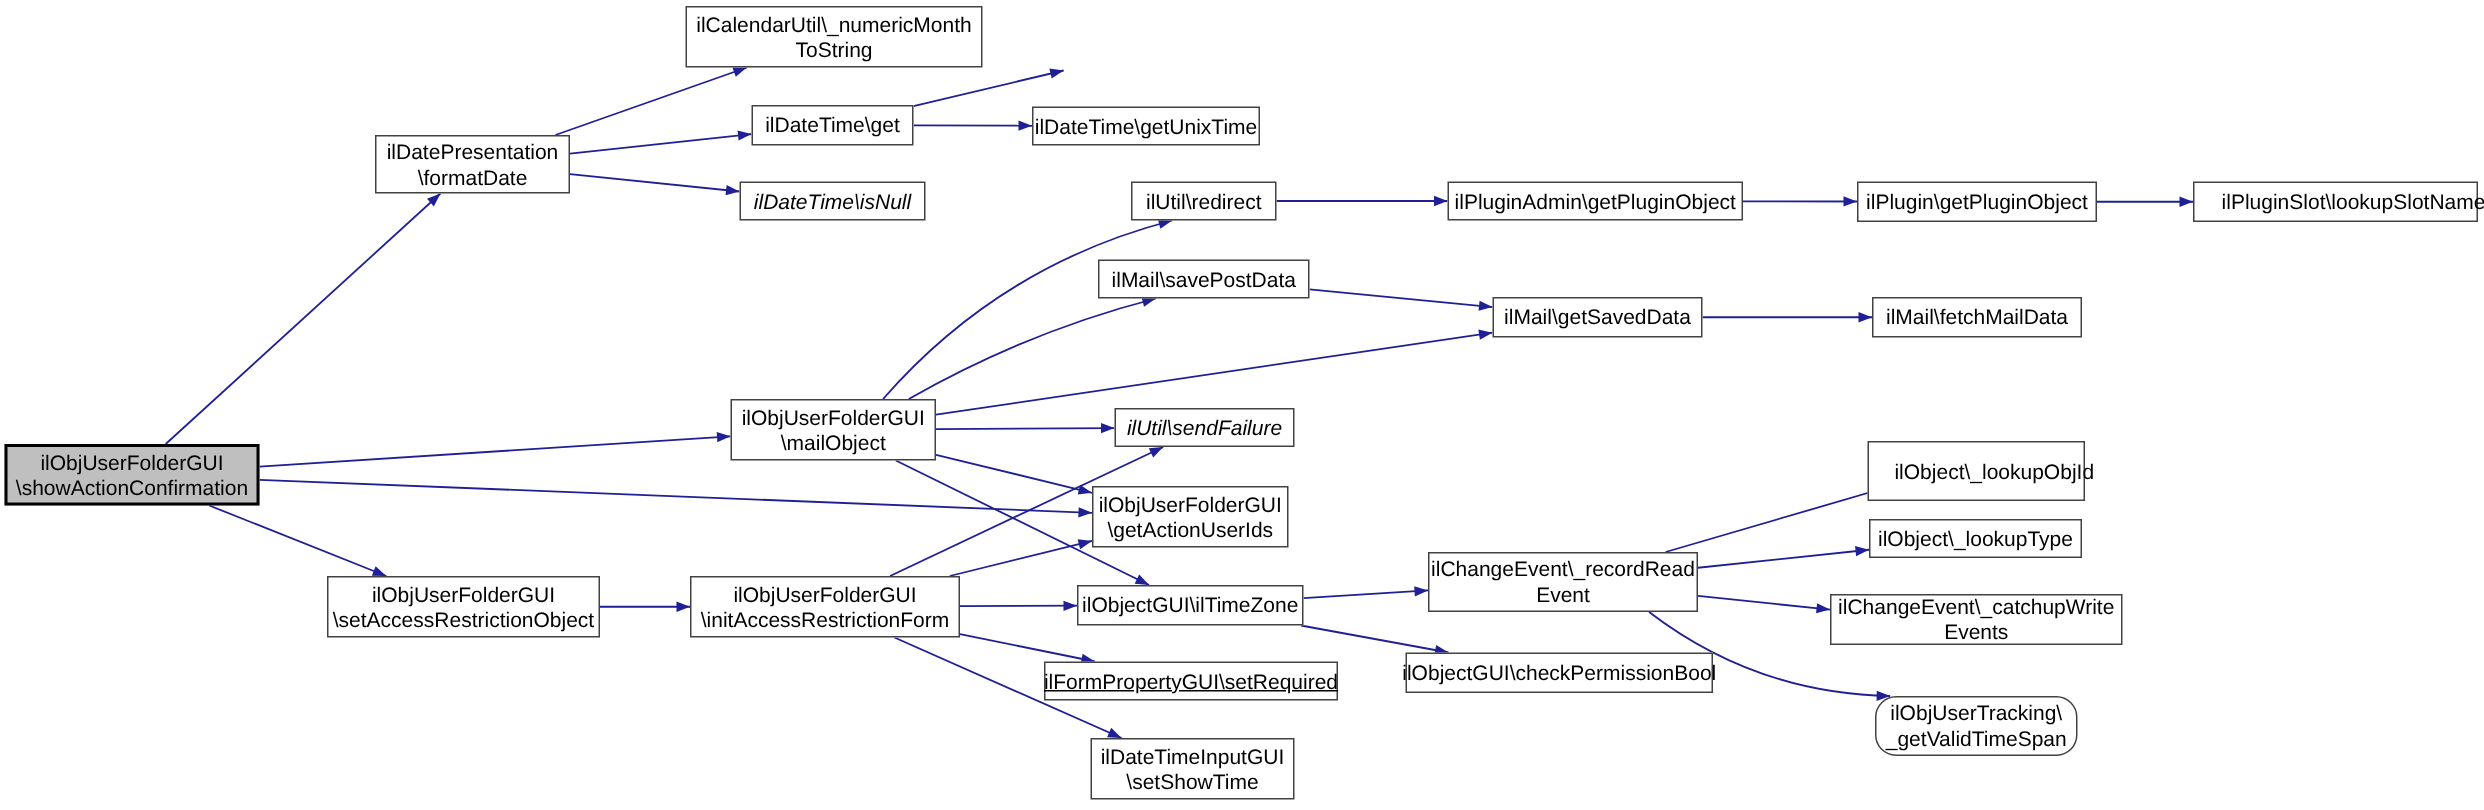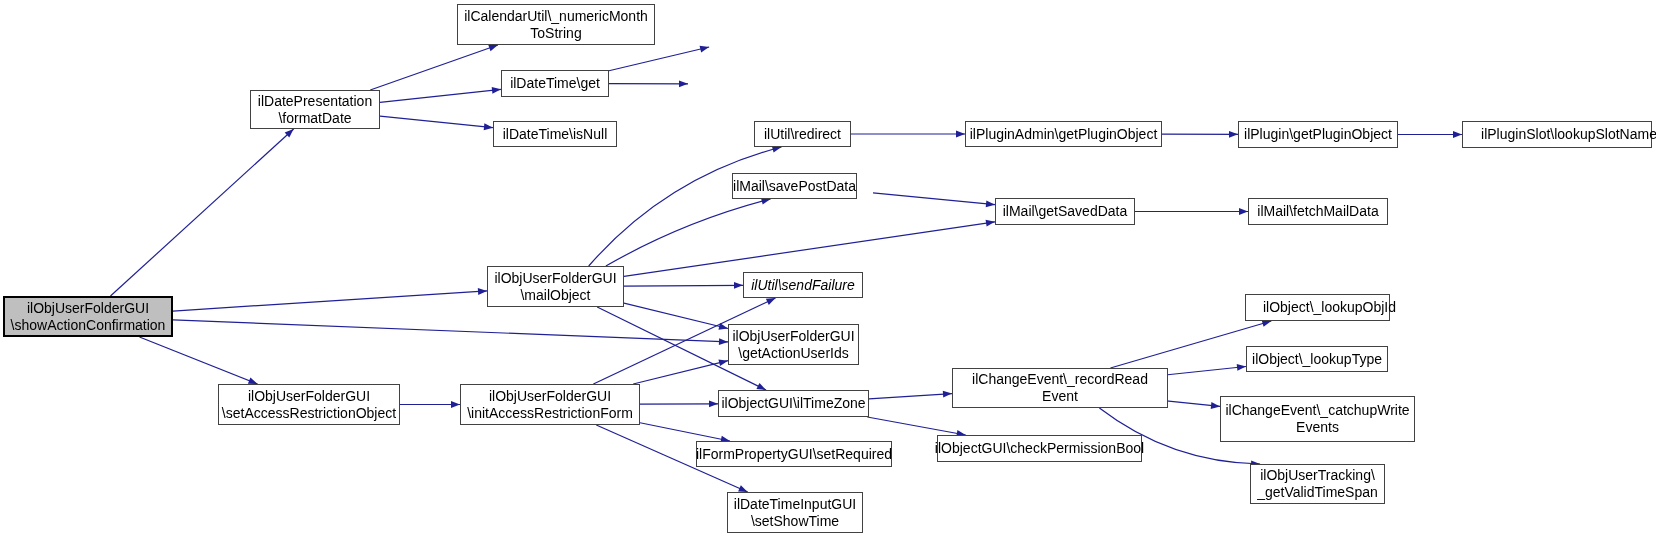--- a/index.html
+++ b/index.html
@@ -88,36 +88,39 @@
       <div>ilDatePresentation</div>
       <div>\formatDate</div>
     </div>
     <div class="node" style="left: 457px; top: 4px; width: 198px; height: 41px;">
       <div>ilCalendarUtil\_numericMonth</div>
       <div>ToString</div>
     </div>
     <div class="node" style="left: 501px; top: 70px; width: 108px; height: 27px;">
       <div>ilDateTime\get</div>
     </div>
-    <div class="node" style="left: 493px; top: 121px; width: 124px; height: 26px;">
+    <div class="node" style="left: 688px; top: 71px; width: 152px; height: 26px;">
+      <div>ilDateTime\getUnixTime</div>
+    </div>
+    <div class="node" style="left: 493px; top: 121px; width: 124px; height: 26px; font-style: italic;">
       <div>ilDateTime\isNull</div>
     </div>
     <div class="node" style="left: 754px; top: 121px; width: 97px; height: 26px;">
       <div>ilUtil\redirect</div>
     </div>
     <div class="node" style="left: 965px; top: 121px; width: 197px; height: 26px;">
       <div>ilPluginAdmin\getPluginObject</div>
     </div>
     <div class="node" style="left: 1238px; top: 121px; width: 160px; height: 27px;">
       <div>ilPlugin\getPluginObject</div>
     </div>
     <div class="node" style="left: 1462px; top: 121px; width: 190px; height: 27px; padding-left: 24px;">
       <div>ilPluginSlot\lookupSlotName</div>
     </div>
-    <div class="node" style="left: 732px; top: 173px; width: 125px; height: 26px;">
+    <div class="node" style="left: 732px; top: 173px; width: 141px; height: 26px;">
       <div>ilMail\savePostData</div>
     </div>
     <div class="node" style="left: 995px; top: 198px; width: 140px; height: 27px;">
       <div>ilMail\getSavedData</div>
     </div>
     <div class="node" style="left: 1248px; top: 198px; width: 140px; height: 27px;">
       <div>ilMail\fetchMailData</div>
     </div>
     <div class="node" style="left: 487px; top: 266px; width: 137px; height: 41px;">
       <div>ilObjUserFolderGUI</div>
@@ -134,41 +137,41 @@
       <div>ilObjUserFolderGUI</div>
       <div>\setAccessRestrictionObject</div>
     </div>
     <div class="node" style="left: 460px; top: 384px; width: 180px; height: 41px;">
       <div>ilObjUserFolderGUI</div>
       <div>\initAccessRestrictionForm</div>
     </div>
     <div class="node" style="left: 718px; top: 390px; width: 151px; height: 27px;">
       <div>ilObjectGUI\ilTimeZone</div>
     </div>
-    <div class="node" style="left: 696px; top: 441px; width: 196px; height: 26px;">
+    <div class="node" style="left: 696px; top: 441px; width: 196px; height: 26px; text-decoration: underline;">
       <div>ilFormPropertyGUI\setRequired</div>
     </div>
     <div class="node" style="left: 727px; top: 492px; width: 136px; height: 41px;">
       <div>ilDateTimeInputGUI</div>
       <div>\setShowTime</div>
     </div>
-    <div class="node" style="left: 952px; top: 368px; width: 216px; height: 40px;">
+    <div class="node" style="left: 952px; top: 368px; width: 180px; height: 40px;">
       <div>ilChangeEvent\_recordRead</div>
       <div>Event</div>
     </div>
     <div class="node" style="left: 937px; top: 435px; width: 205px; height: 27px;">
       <div>ilObjectGUI\checkPermissionBool</div>
     </div>
-    <div class="node" style="left: 1245px; top: 294px; width: 145px; height: 27px; padding-left: 24px;">
+    <div class="node" style="left: 1245px; top: 294px; width: 145px; height: 40px; padding-left: 24px;">
       <div>ilObject\_lookupObjId</div>
     </div>
     <div class="node" style="left: 1246px; top: 346px; width: 142px; height: 26px;">
       <div>ilObject\_lookupType</div>
     </div>
-    <div class="node" style="left: 1220px; top: 396px; width: 195px; height: 46px;">
+    <div class="node" style="left: 1220px; top: 396px; width: 195px; height: 34px;">
       <div>ilChangeEvent\_catchupWrite</div>
       <div>Events</div>
     </div>
-    <div class="node" style="left: 1250px; top: 464px; width: 135px; height: 40px;">
+    <div class="node" style="left: 1250px; top: 464px; width: 135px; height: 40px; border-radius: 14px;">
       <div>ilObjUserTracking\</div>
       <div>_getValidTimeSpan</div>
     </div>
   </div>
 
 </body></html>

